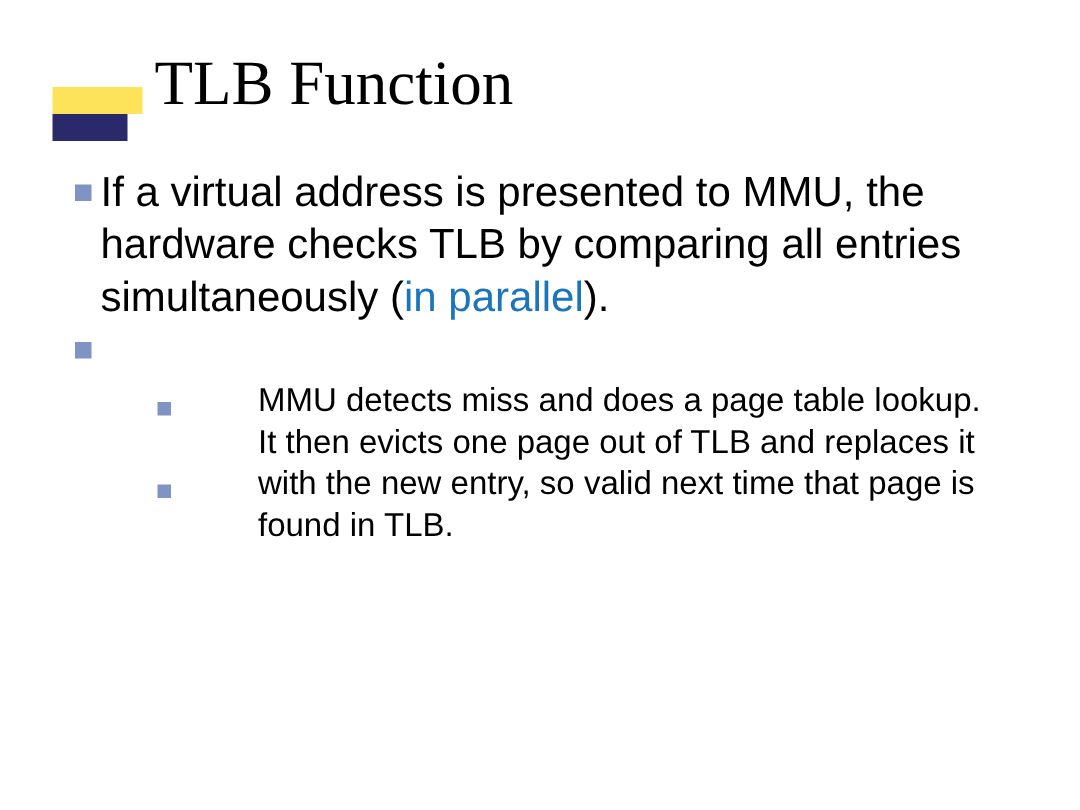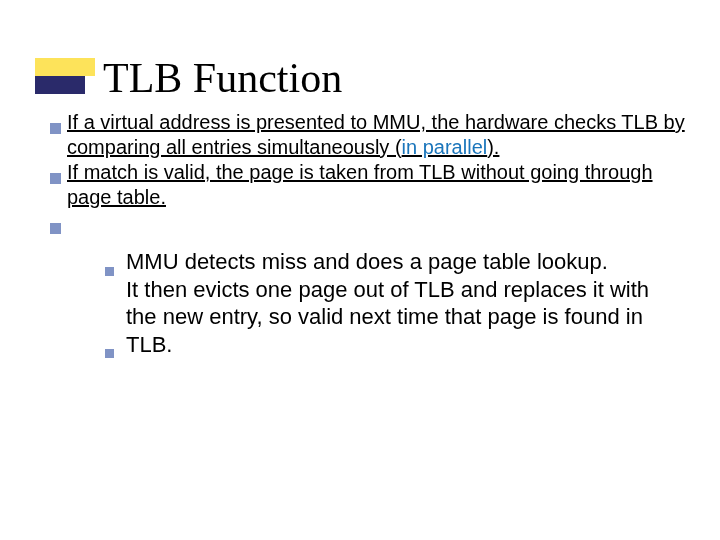--- a/index.html
+++ b/index.html
@@ -27,21 +27,21 @@
     .stripe-navy {
       position: absolute;
       top: 58px;
       left: 0;
       width: 50px;
       height: 18px;
       background: #2a2a6a;
     }
     .title {
       position: absolute;
-      top: 36px;
+      top: 14px;
       left: 68px;
       font-family: "Times New Roman", Times, serif;
       font-size: 42px;
       color: #000;
       white-space: nowrap;
     }
     .content {
       position: absolute;
       top: 110px;
       left: 50px;
@@ -55,36 +55,36 @@
     .bullet-sq {
       display: inline-block;
       width: 11px;
       height: 11px;
       background: #8093c5;
       flex-shrink: 0;
       margin-top: 13px;
       margin-right: 6px;
     }
     .bullet-text {
-      font-size: 20px;
+      font-size: 28px;
       line-height: 1.25;
       color: #000;
-      text-decoration: underline;
     }
     .highlight {
       color: #1a75bb;
     }
     .sub-list {
       margin-top: 14px;
       margin-left: 55px;
     }
     .sub-item {
       display: flex;
-      align-items: flex-end;
+      align-items: center;
       margin-bottom: 0;
+      gap: 46px;
     }
     .sub-sq {
       display: inline-block;
       width: 9px;
       height: 9px;
       background: #8093c5;
       flex-shrink: 0;
       margin-top: 12px;
       margin-right: 12px;
     }
@@ -105,24 +105,20 @@
 
 <div class="content">
 
   <div class="bullet-item">
     <span class="bullet-sq"></span>
     <span class="bullet-text">
       <span>If a virtual address is presented to MMU, the hardware checks TLB by comparing all entries simultaneously (</span><span class="highlight">in parallel</span><span>).</span>
     </span>
   </div>
 
-  <div class="bullet-item">
-    <span class="bullet-sq"></span>
-    <span class="bullet-text">If match is valid, the page is taken from TLB without going through page table.</span>
-  </div>
 
   <div class="bullet-item">
     <span class="bullet-sq"></span>
   </div>
 
   <div class="sub-list">
     <div class="sub-item">
       <span class="sub-sq"></span>
       <span class="sub-text">MMU detects miss and does a page table lookup.</span>
     </div>

